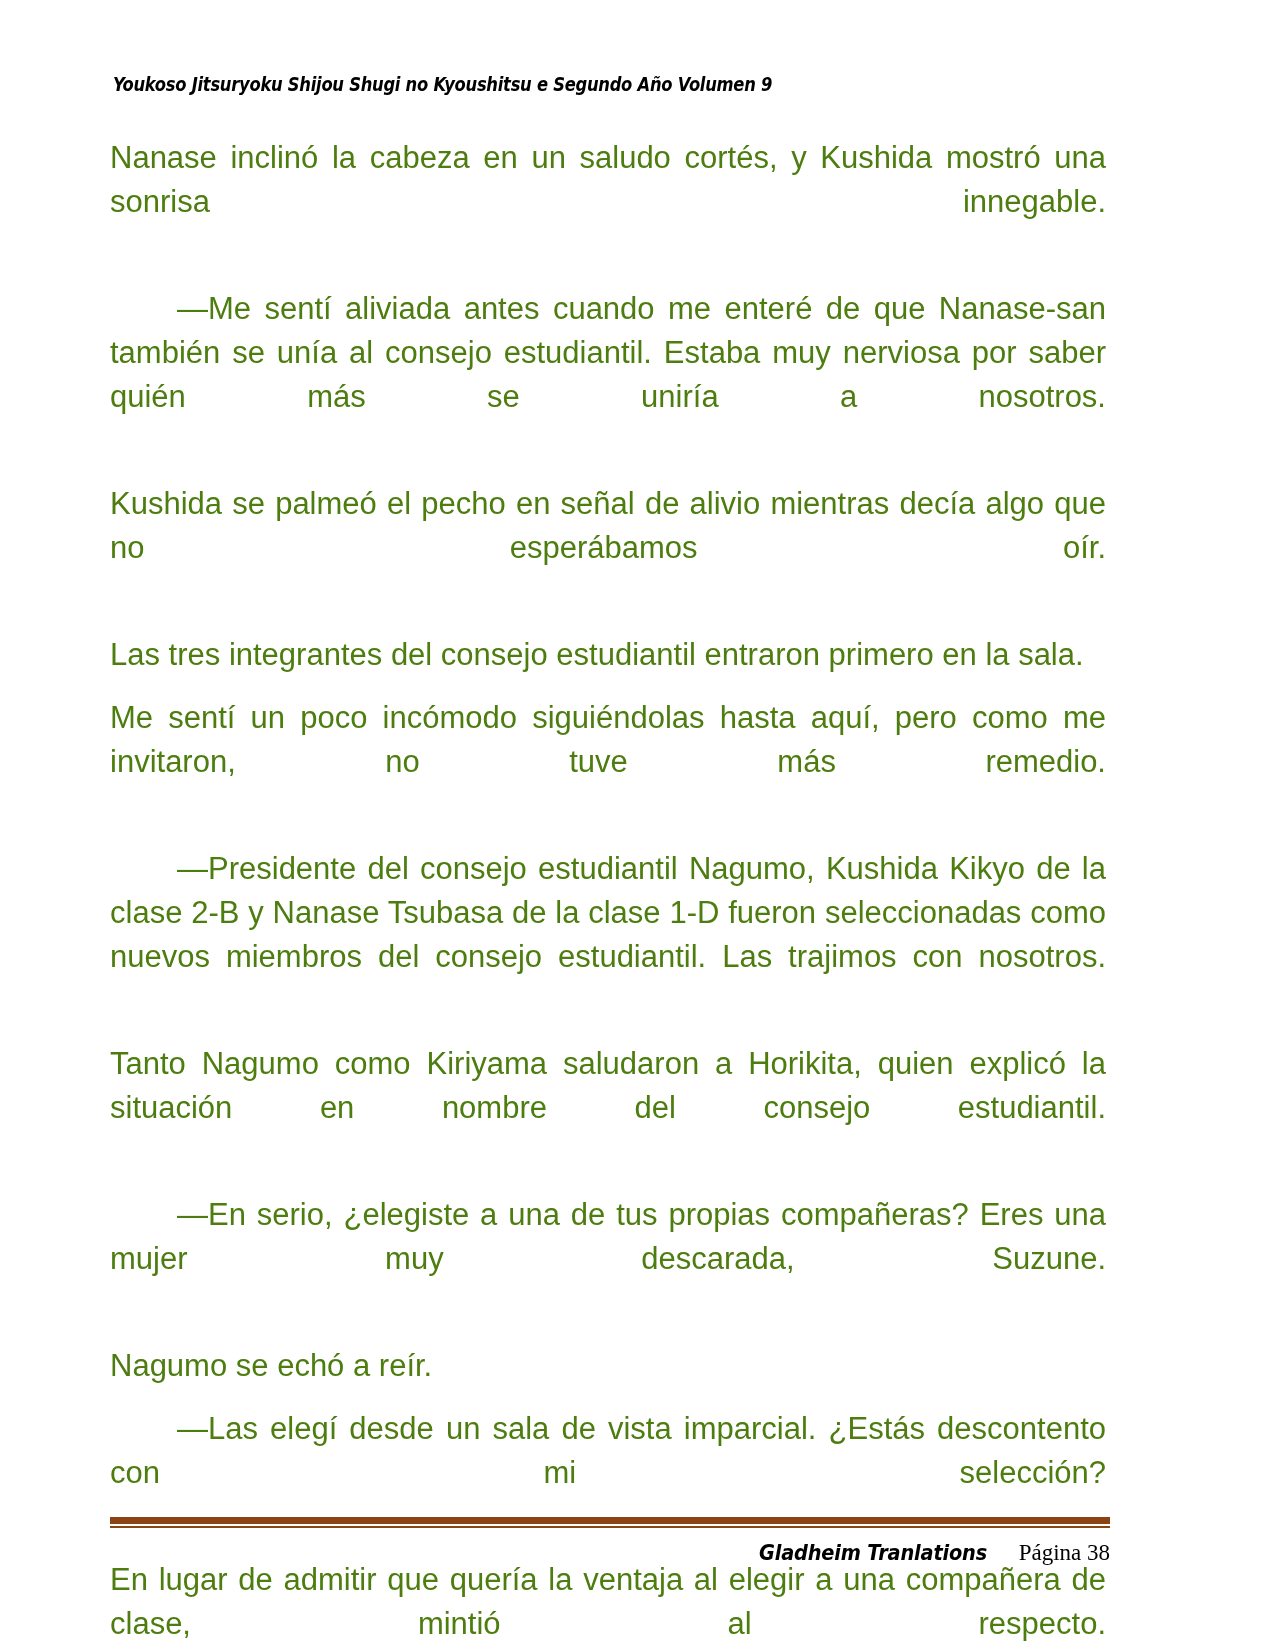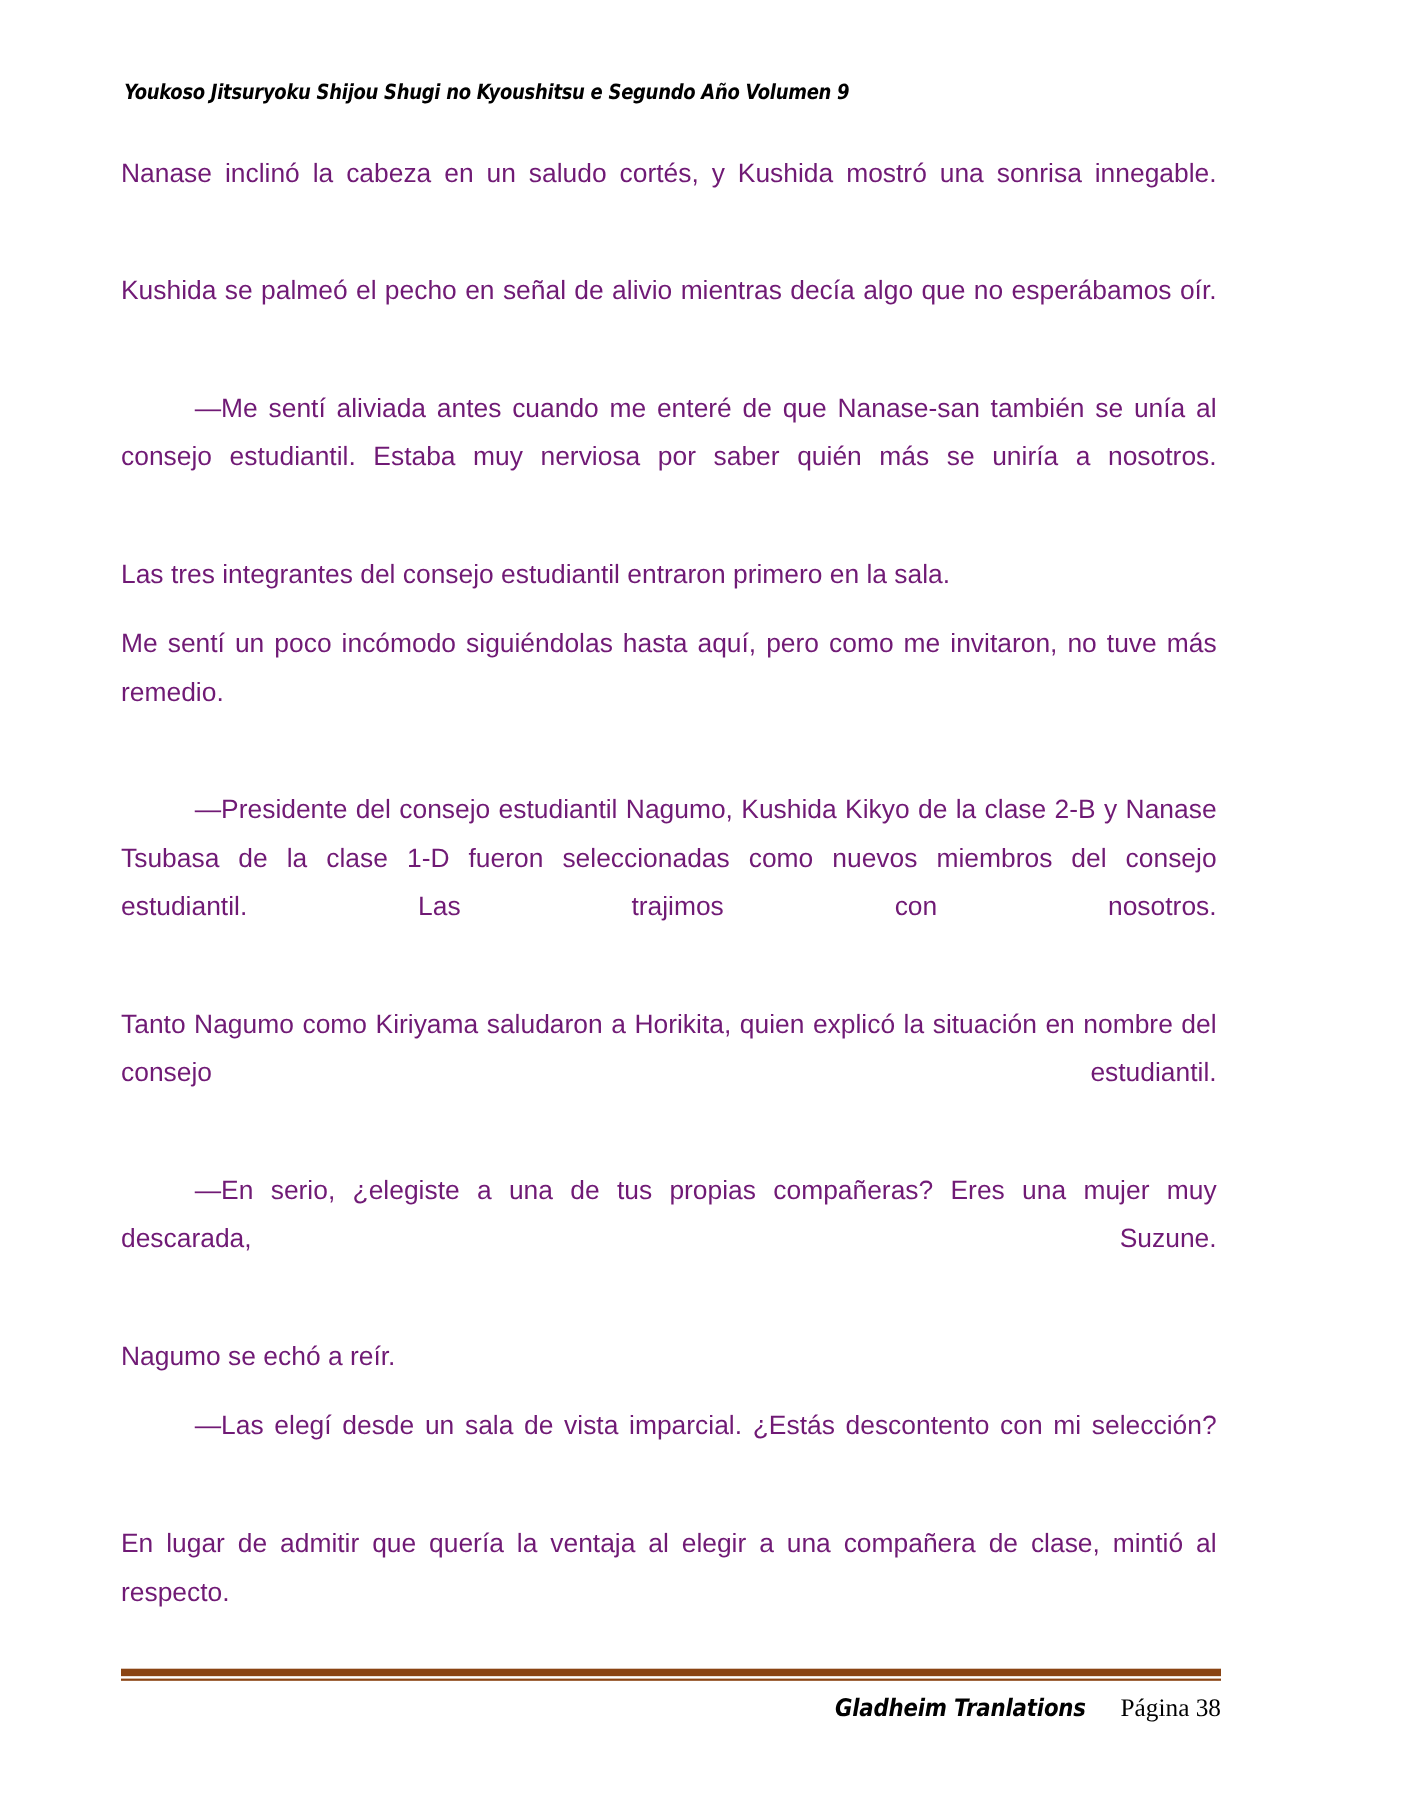--- a/index.html
+++ b/index.html
@@ -43,26 +43,26 @@
 
   
   .content {
     position: absolute;
     left: 110px;
     top: 136px;
     width: 996px;
   }
   .para {
     font-family: "Liberation Sans", sans-serif;
-    font-size: 24px;
+    font-size: 31px;
     line-height: 44px;
     text-align: justify;
     text-justify: inter-word;
     margin: 0 0 19px 0;
-    color: #701a75;
+    color: #4d7c0f;
     word-spacing: 0px;
     hyphens: none;
   }
   .para.indent {
     text-indent: 67px;
   }
   
   .para:after {
     content: "";
     display: inline-block;
@@ -122,22 +122,22 @@
 
 <div class="page">
 
   <div class="page-header">
     <div class="header-title">Youkoso Jitsuryoku Shijou Shugi no Kyoushitsu e  Segundo Año Volumen 9</div>
   </div>
 
   <div class="content">
 
     <p class="para">Nanase inclinó la cabeza en un saludo cortés, y Kushida mostró una sonrisa innegable.</p>
+    <p class="para indent">—Me sentí aliviada antes cuando me enteré de que Nanase-san también se unía al consejo estudiantil. Estaba muy nerviosa por saber quién más se uniría a nosotros.</p>
     <p class="para">Kushida se palmeó el pecho en señal de alivio mientras decía algo que no esperábamos oír.</p>
-    <p class="para indent">—Me sentí aliviada antes cuando me enteré de que Nanase-san también se unía al consejo estudiantil. Estaba muy nerviosa por saber quién más se uniría a nosotros.</p>
     <p class="para noljust">Las tres integrantes del consejo estudiantil entraron primero en la sala.</p>
     <p class="para">Me sentí un poco incómodo siguiéndolas hasta aquí, pero como me invitaron, no tuve más remedio.</p>
     <p class="para indent">—Presidente del consejo estudiantil Nagumo, Kushida Kikyo de la clase 2-B y Nanase Tsubasa de la clase 1-D fueron seleccionadas como nuevos miembros del consejo estudiantil. Las trajimos con nosotros.</p>
     <p class="para">Tanto Nagumo como Kiriyama saludaron a Horikita, quien explicó la situación en nombre del consejo estudiantil.</p>
     <p class="para indent">—En serio, ¿elegiste a una de tus propias compañeras? Eres una mujer muy descarada, Suzune.</p>
     <p class="para noljust">Nagumo se echó a reír.</p>
     <p class="para indent">—Las elegí desde un sala de vista imparcial. ¿Estás descontento con mi selección?</p>
     <p class="para">En lugar de admitir que quería la ventaja al elegir a una compañera de clase, mintió al respecto.</p>
 
   </div>

